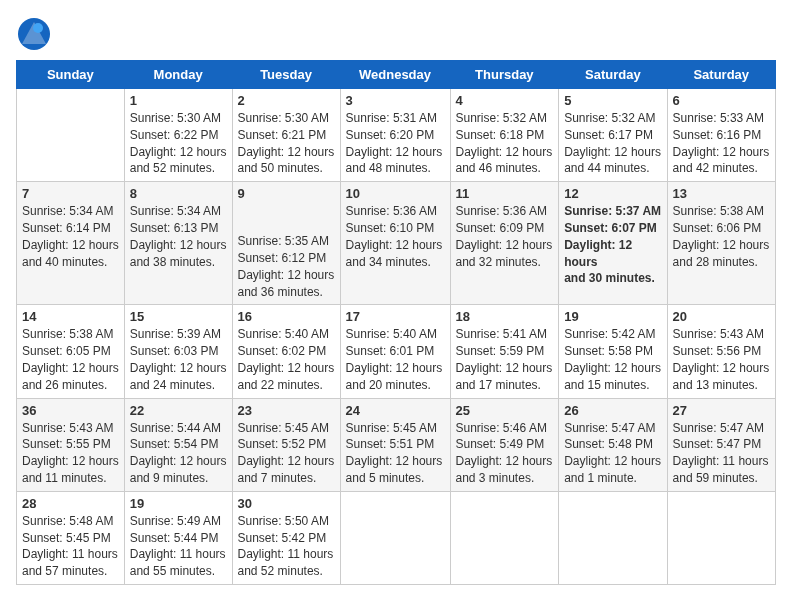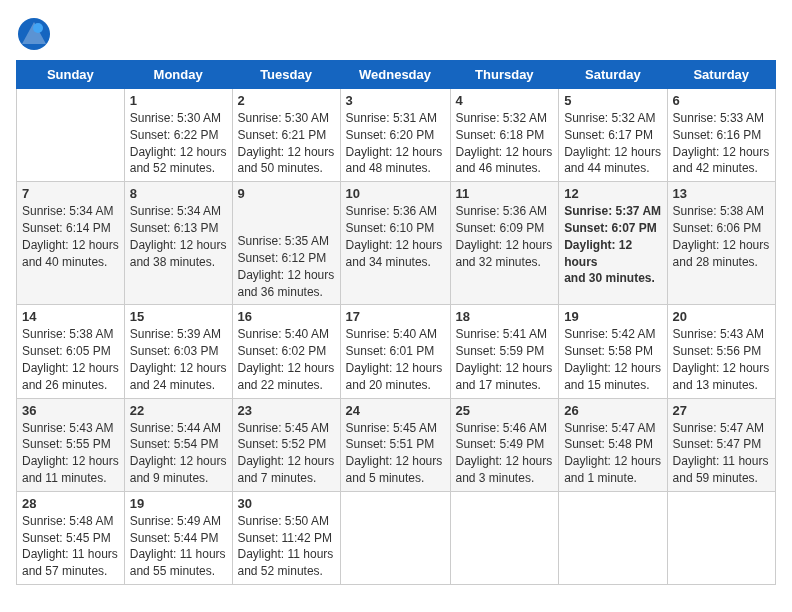--- a/index.html
+++ b/index.html
@@ -320,21 +320,21 @@
         <td>
           <span class="day-num">19</span>
           <div class="day-info" style="white-space: pre-line;">Sunrise: 5:49 AM
 Sunset: 5:44 PM
 Daylight: 11 hours
 and 55 minutes.</div>
         </td>
         <td>
           <span class="day-num">30</span>
           <div class="day-info" style="white-space: pre-line;">Sunrise: 5:50 AM
-Sunset: 11:42 PM
+Sunset: 5:42 PM
 Daylight: 11 hours
 and 52 minutes.</div>
         </td>
         <td class="empty-cell"></td>
         <td class="empty-cell"></td>
         <td class="empty-cell"></td>
         <td class="empty-cell"></td>
       </tr>
     </tbody>
 </table>

